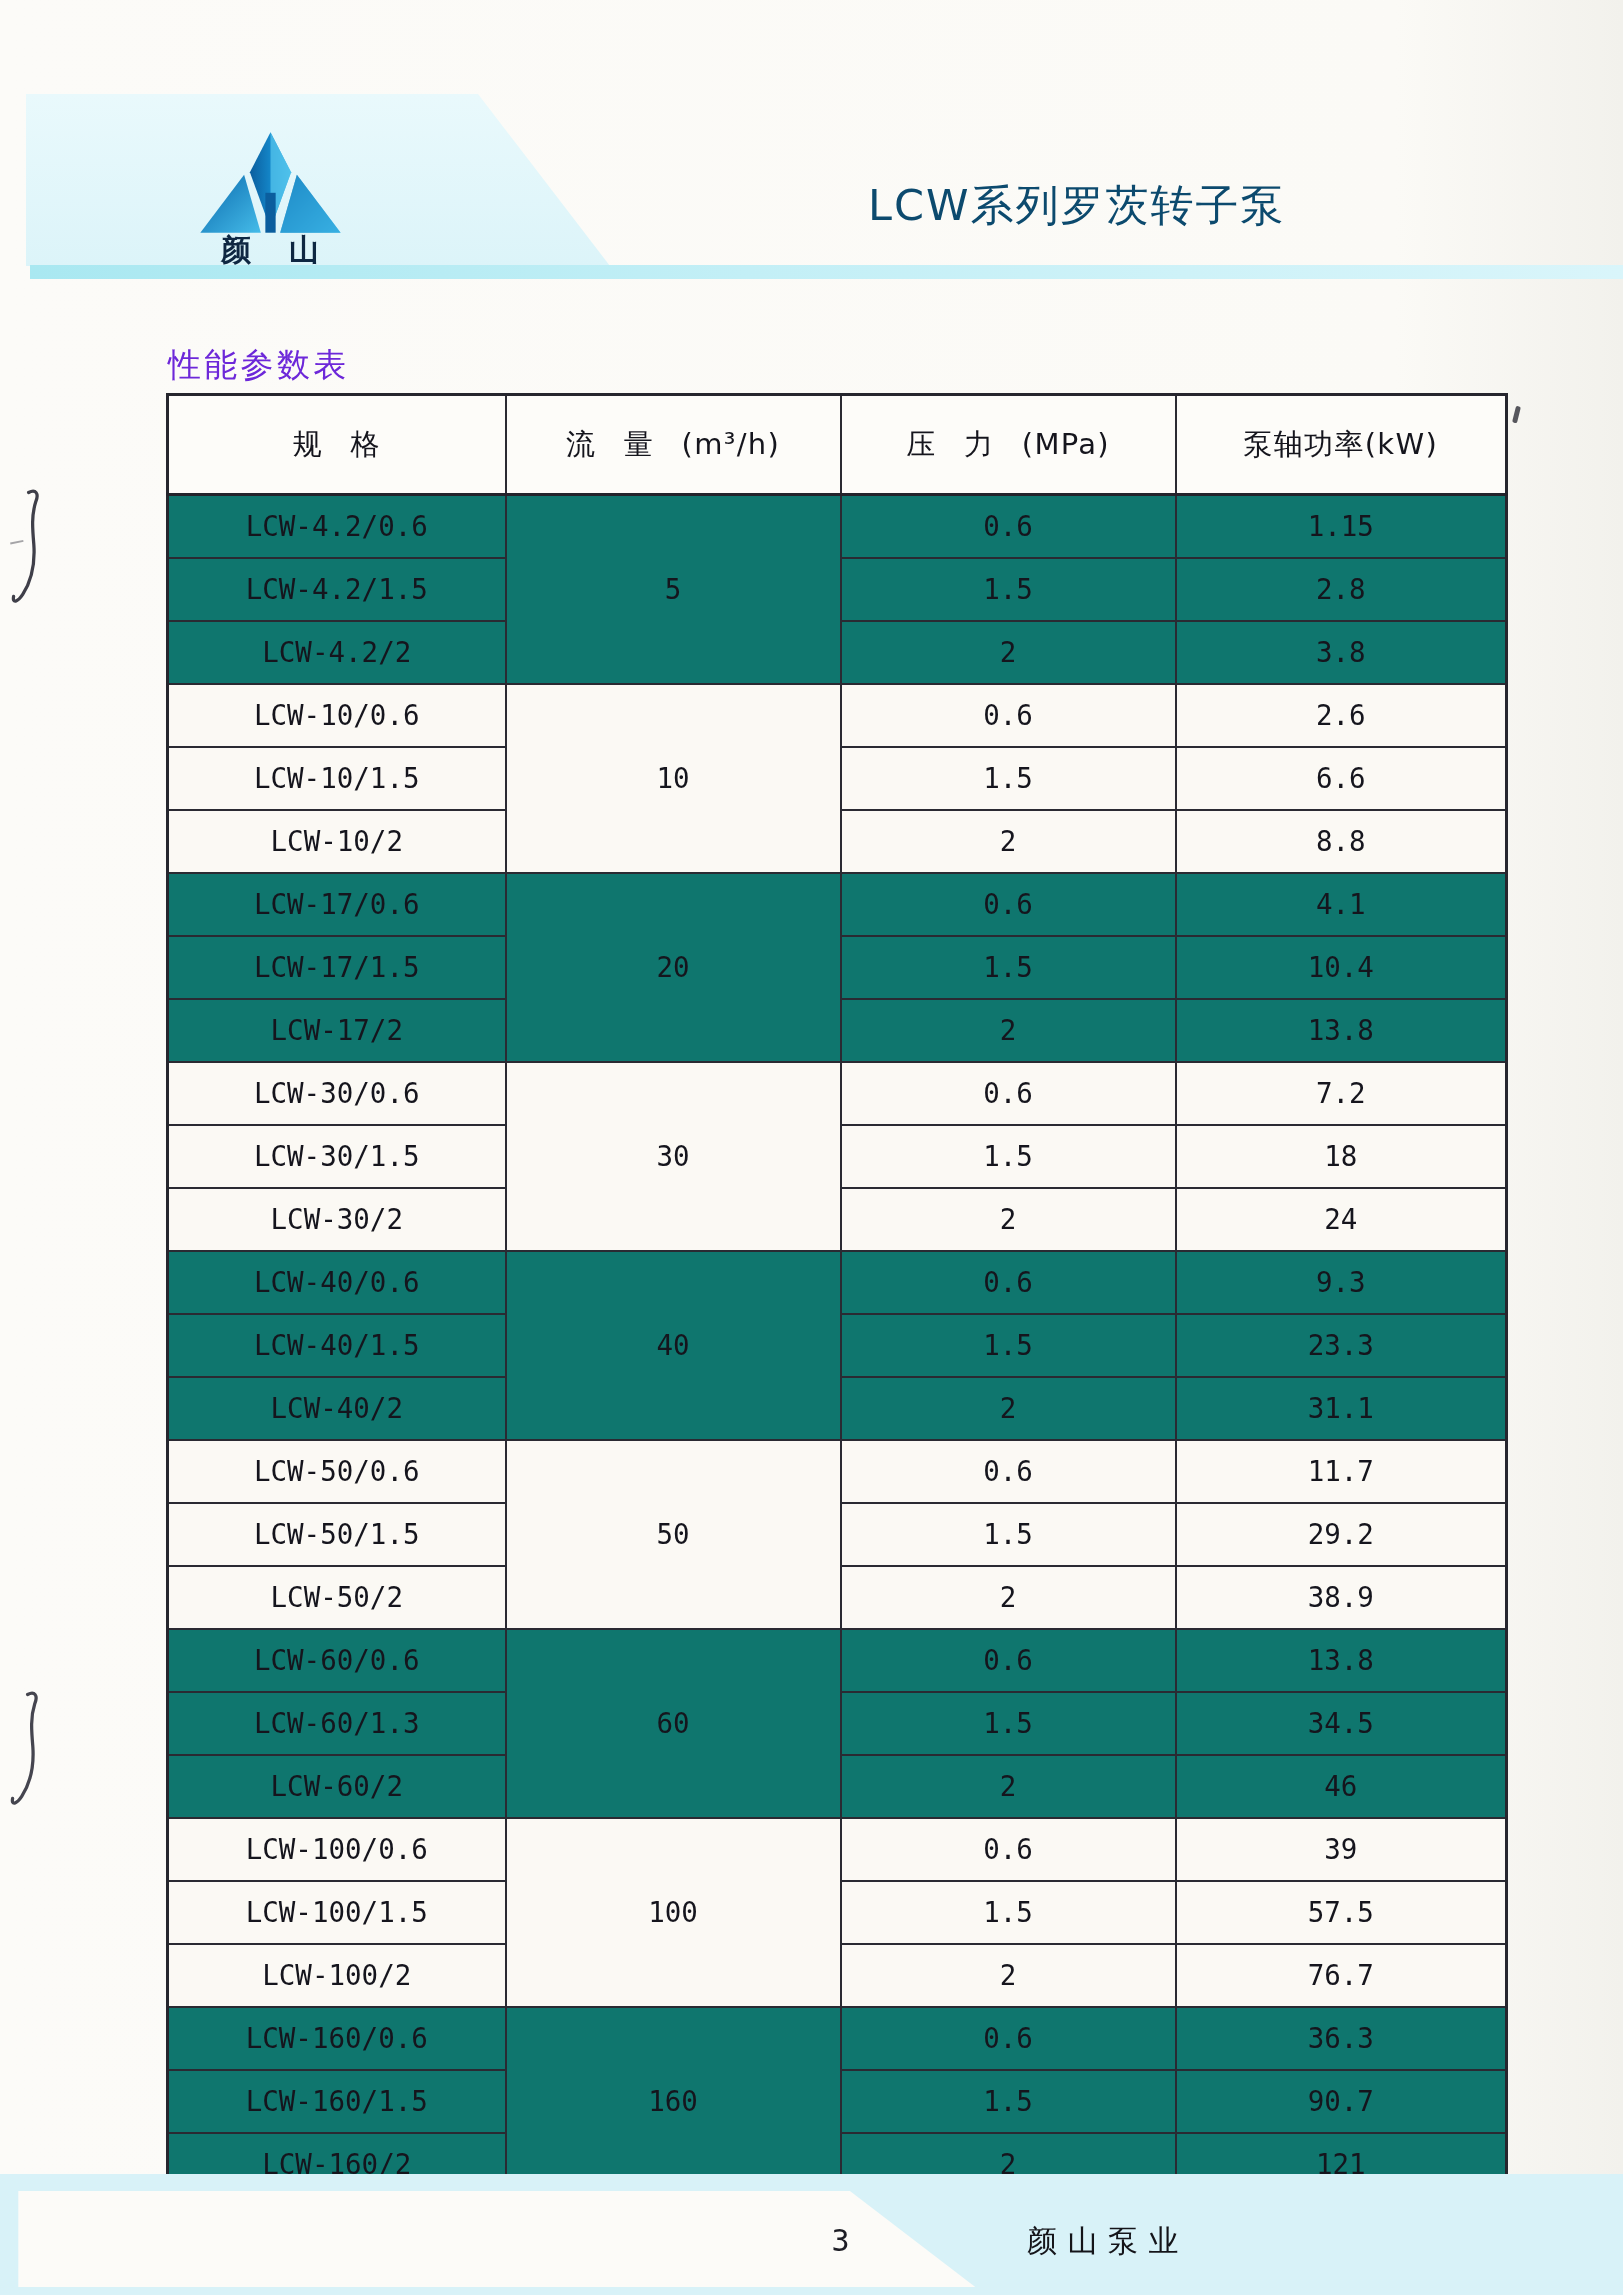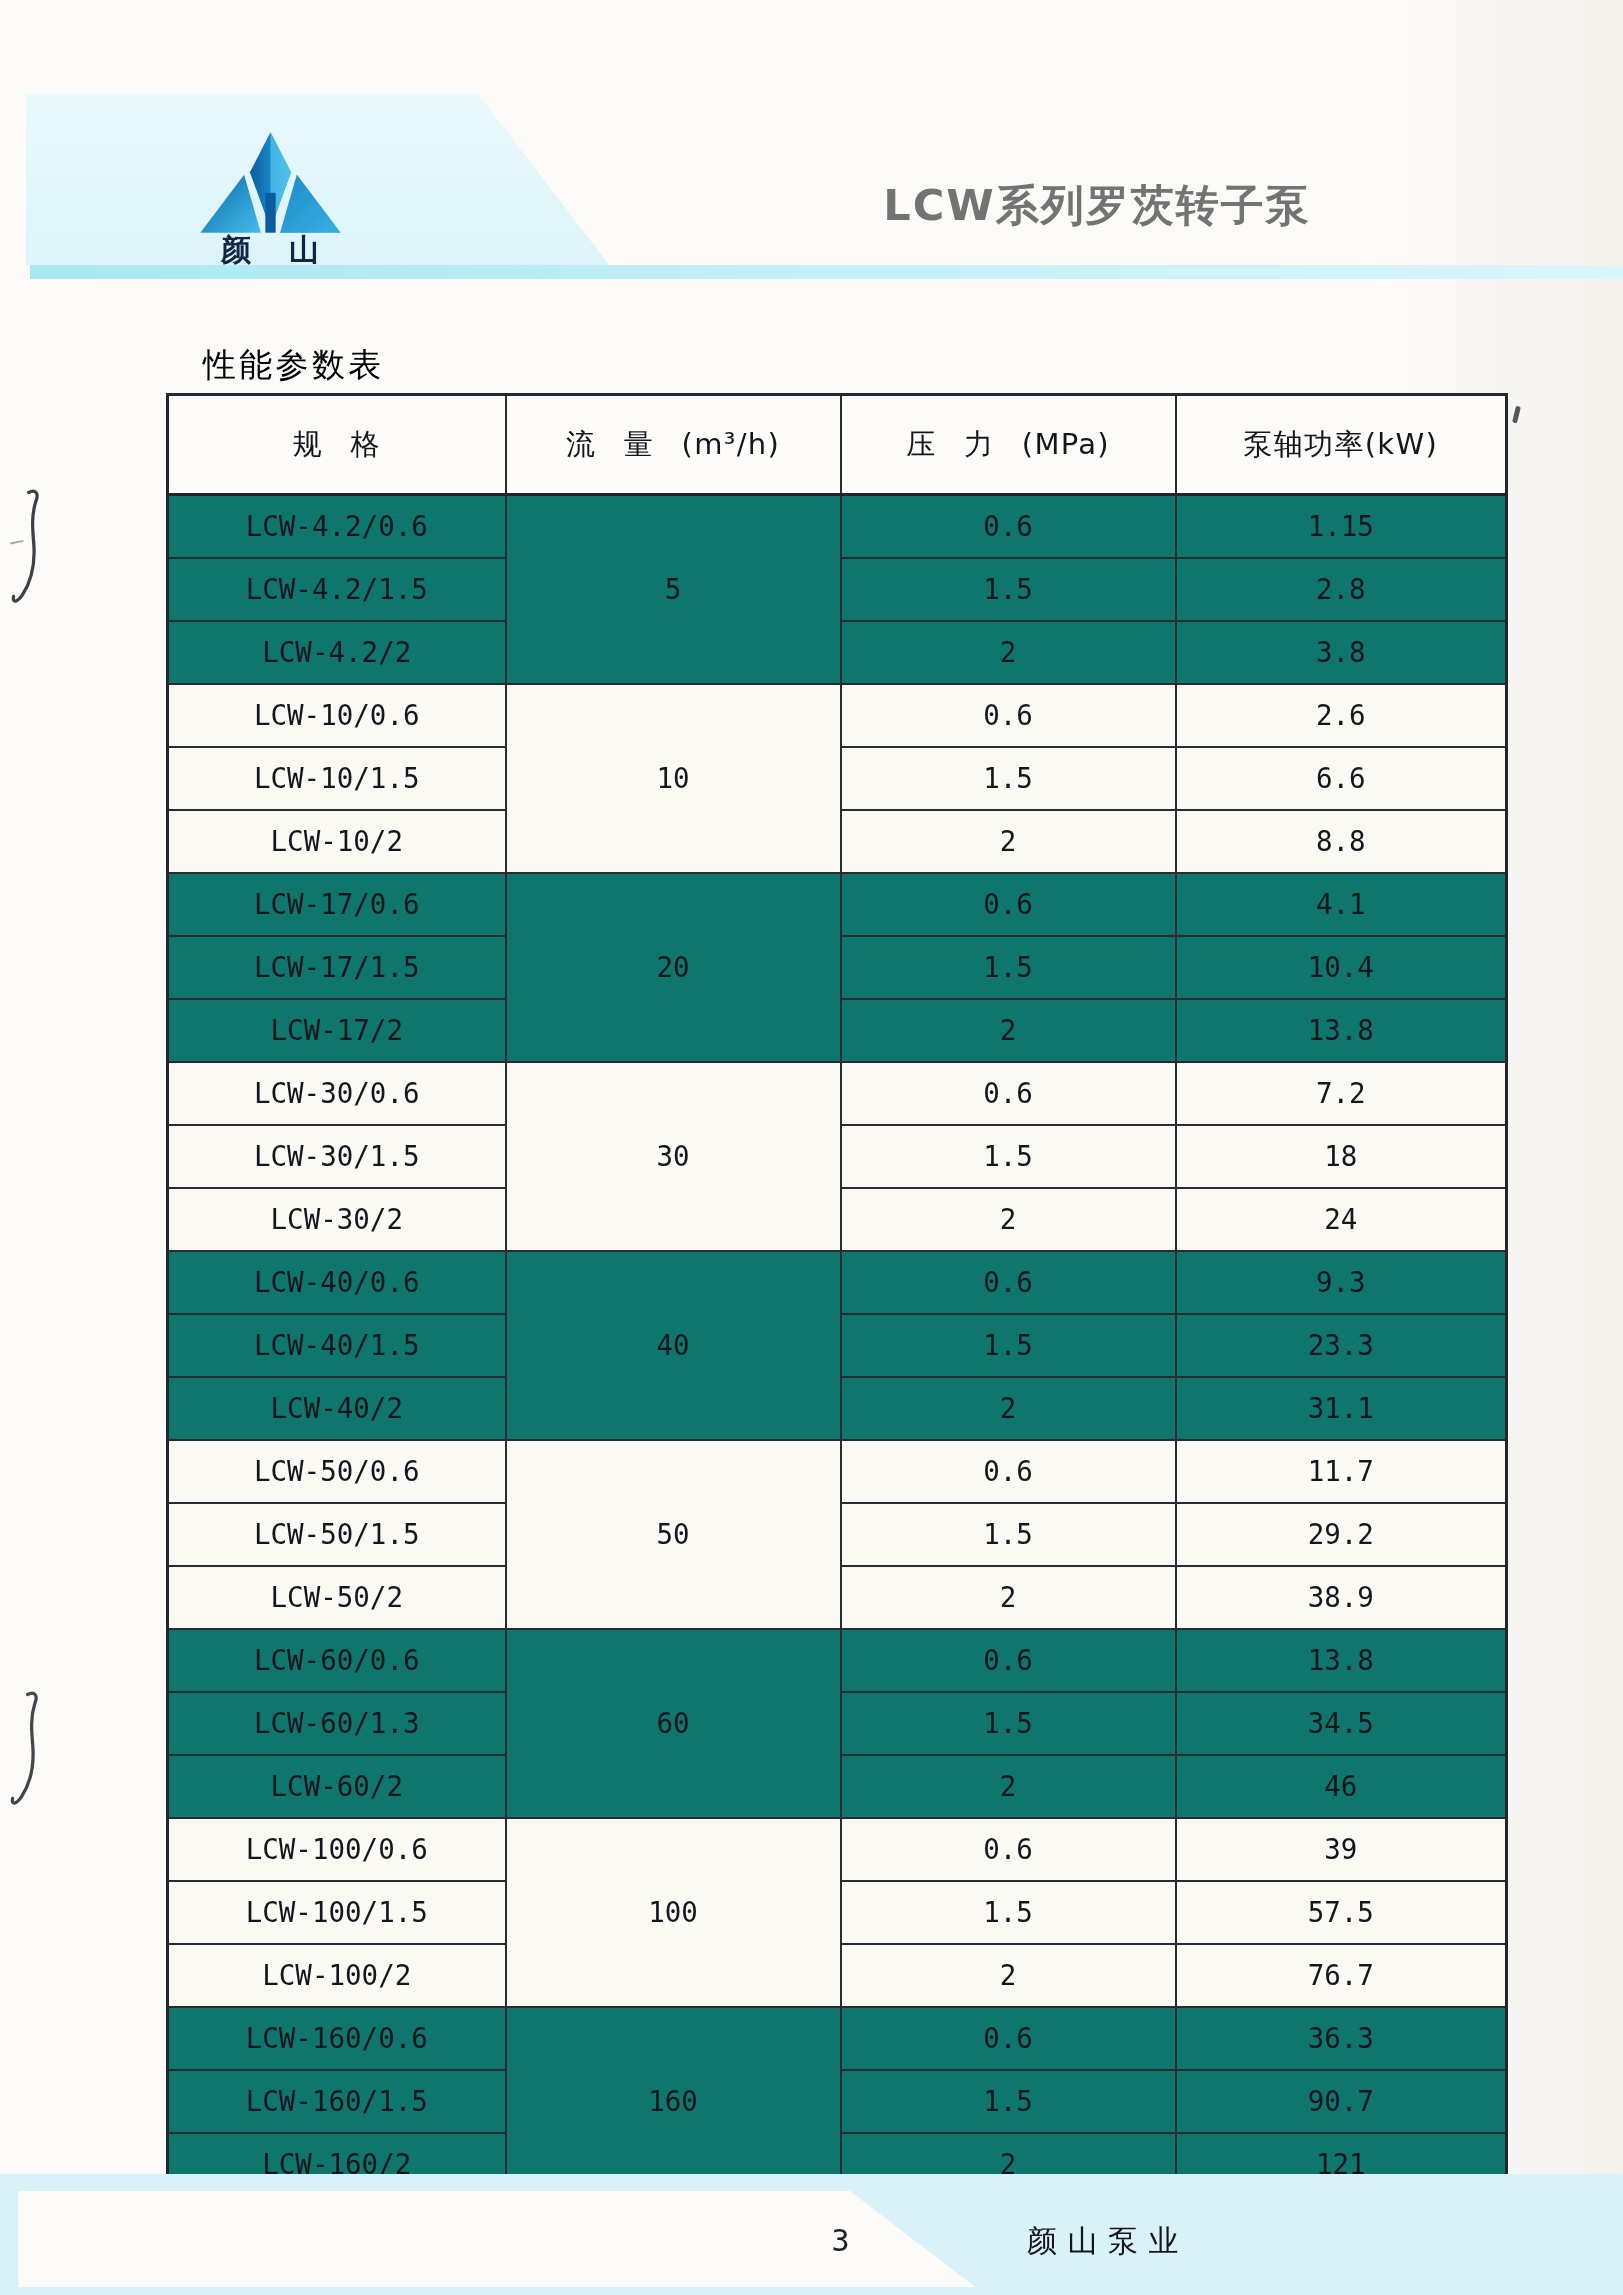--- a/index.html
+++ b/index.html
@@ -21,28 +21,28 @@
     left:30px;top:265px;width:1594px;height:13.7px;
     background:linear-gradient(90deg,#a9e8f1 0%,#c3eff6 45%,#d9f5fa 100%);
   }
   .logo-svg{left:195px;top:131px;width:151px;height:103px;}
   .logo-text{
     left:183px;top:230px;width:170px;text-align:center;
     font-size:30px;font-weight:bold;color:#0e2742;
     letter-spacing:38px;text-indent:38px;white-space:nowrap;
   }
   .page-title{
-    left:868px;top:177px;width:458px;text-align:center;
-    font-size:43px;font-weight:bold;letter-spacing:2px;color:#737373;
+    left:868px;top:177px;width:458px;text-align:left;
+    font-size:43px;font-weight:normal;letter-spacing:2px;color:#0c4a6e;
     white-space:nowrap;
   }
 
   
   .section-title{
-    left:168px;top:343px;font-size:33px;letter-spacing:3.3px;color:#000000;margin-left:35px;
+    left:168px;top:343px;font-size:33px;letter-spacing:3.3px;color:#6d28d9;
   }
 
   
   .spec-table{
     left:166px;top:393px;width:1339px;
     border-collapse:collapse;table-layout:fixed;
     font-family:"DejaVu Sans Mono","Liberation Mono",monospace;
     font-size:27.5px;color:#15151d;
   }
   .spec-table{border:3.3px solid #26262e;border-top-width:3.9px;}

